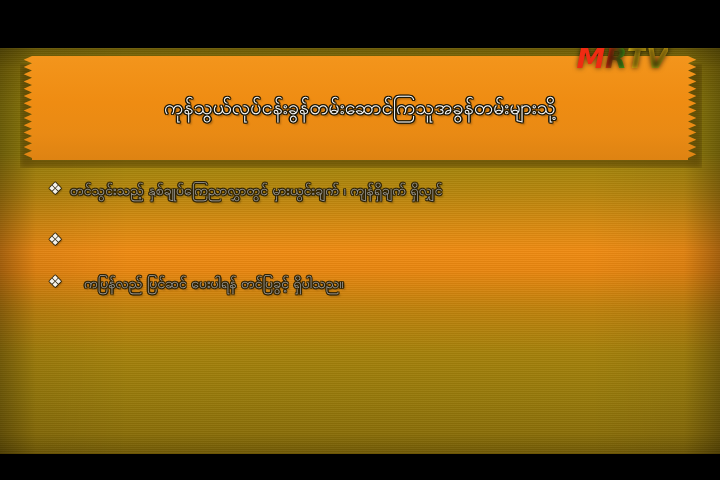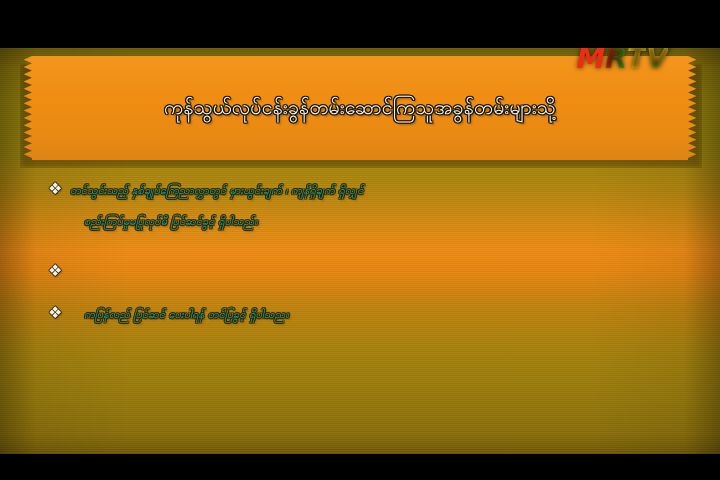--- a/index.html
+++ b/index.html
@@ -184,32 +184,31 @@
     color:#f2f0ea;
     font-size:16px;
     line-height:16px;
     text-shadow:
       -1px 0 #2a2007, 1px 0 #2a2007,
       0 -1px #2a2007, 0 1px #2a2007,
       1px 1px 2px rgba(0,0,0,0.55);
   }
   .bullet-lines{ flex:1 1 auto; }
   .bl{
-    color:#14b8a6;
-    font-size:11px;
+    color:#a3a3a3;
+    font-size:14px;
     line-height:31px;
     letter-spacing:0.1px;
     white-space:nowrap;
     text-shadow:
       -1.2px 0 #2b2107, 1.2px 0 #2b2107,
       0 -1.2px #2b2107, 0 1.2px #2b2107,
       -0.9px -0.9px #2b2107, 0.9px -0.9px #2b2107,
       -0.9px 0.9px #2b2107, 0.9px 0.9px #2b2107,
       1.8px 1.8px 2px rgba(0,0,0,0.45);
-    font-style: italic;
   }
   .bl.indent{ padding-left:14px; }
 </style>
 </head>
 <body>
 
 <div id="screen">
 
   <div id="content-bg"></div>
   <div id="scanlines"></div>
@@ -229,21 +228,20 @@
     <span class="lg-t">T</span>
     <span class="lg-v">V</span>
   </div>
 
   <div id="bullets">
 
     <div class="bullet">
       <div class="bullet-marker">❖</div>
       <div class="bullet-lines">
         <div class="bl">တင်သွင်းသည့် နှစ်ချုပ်ကြေညာလွှာတွင် မှားယွင်းချက် ၊ ကျန်ရှိချက် ရှိလျှင်</div>
-        <div class="bl indent">စည်းကြပ်မှုမပြုလုပ်မီ ပြင်ဆင်ခွင့် ရှိပါသည်။</div>
       </div>
     </div>
 
     <div class="bullet">
       <div class="bullet-marker">❖</div>
       <div class="bullet-lines">
       </div>
     </div>
 
     <div class="bullet">

